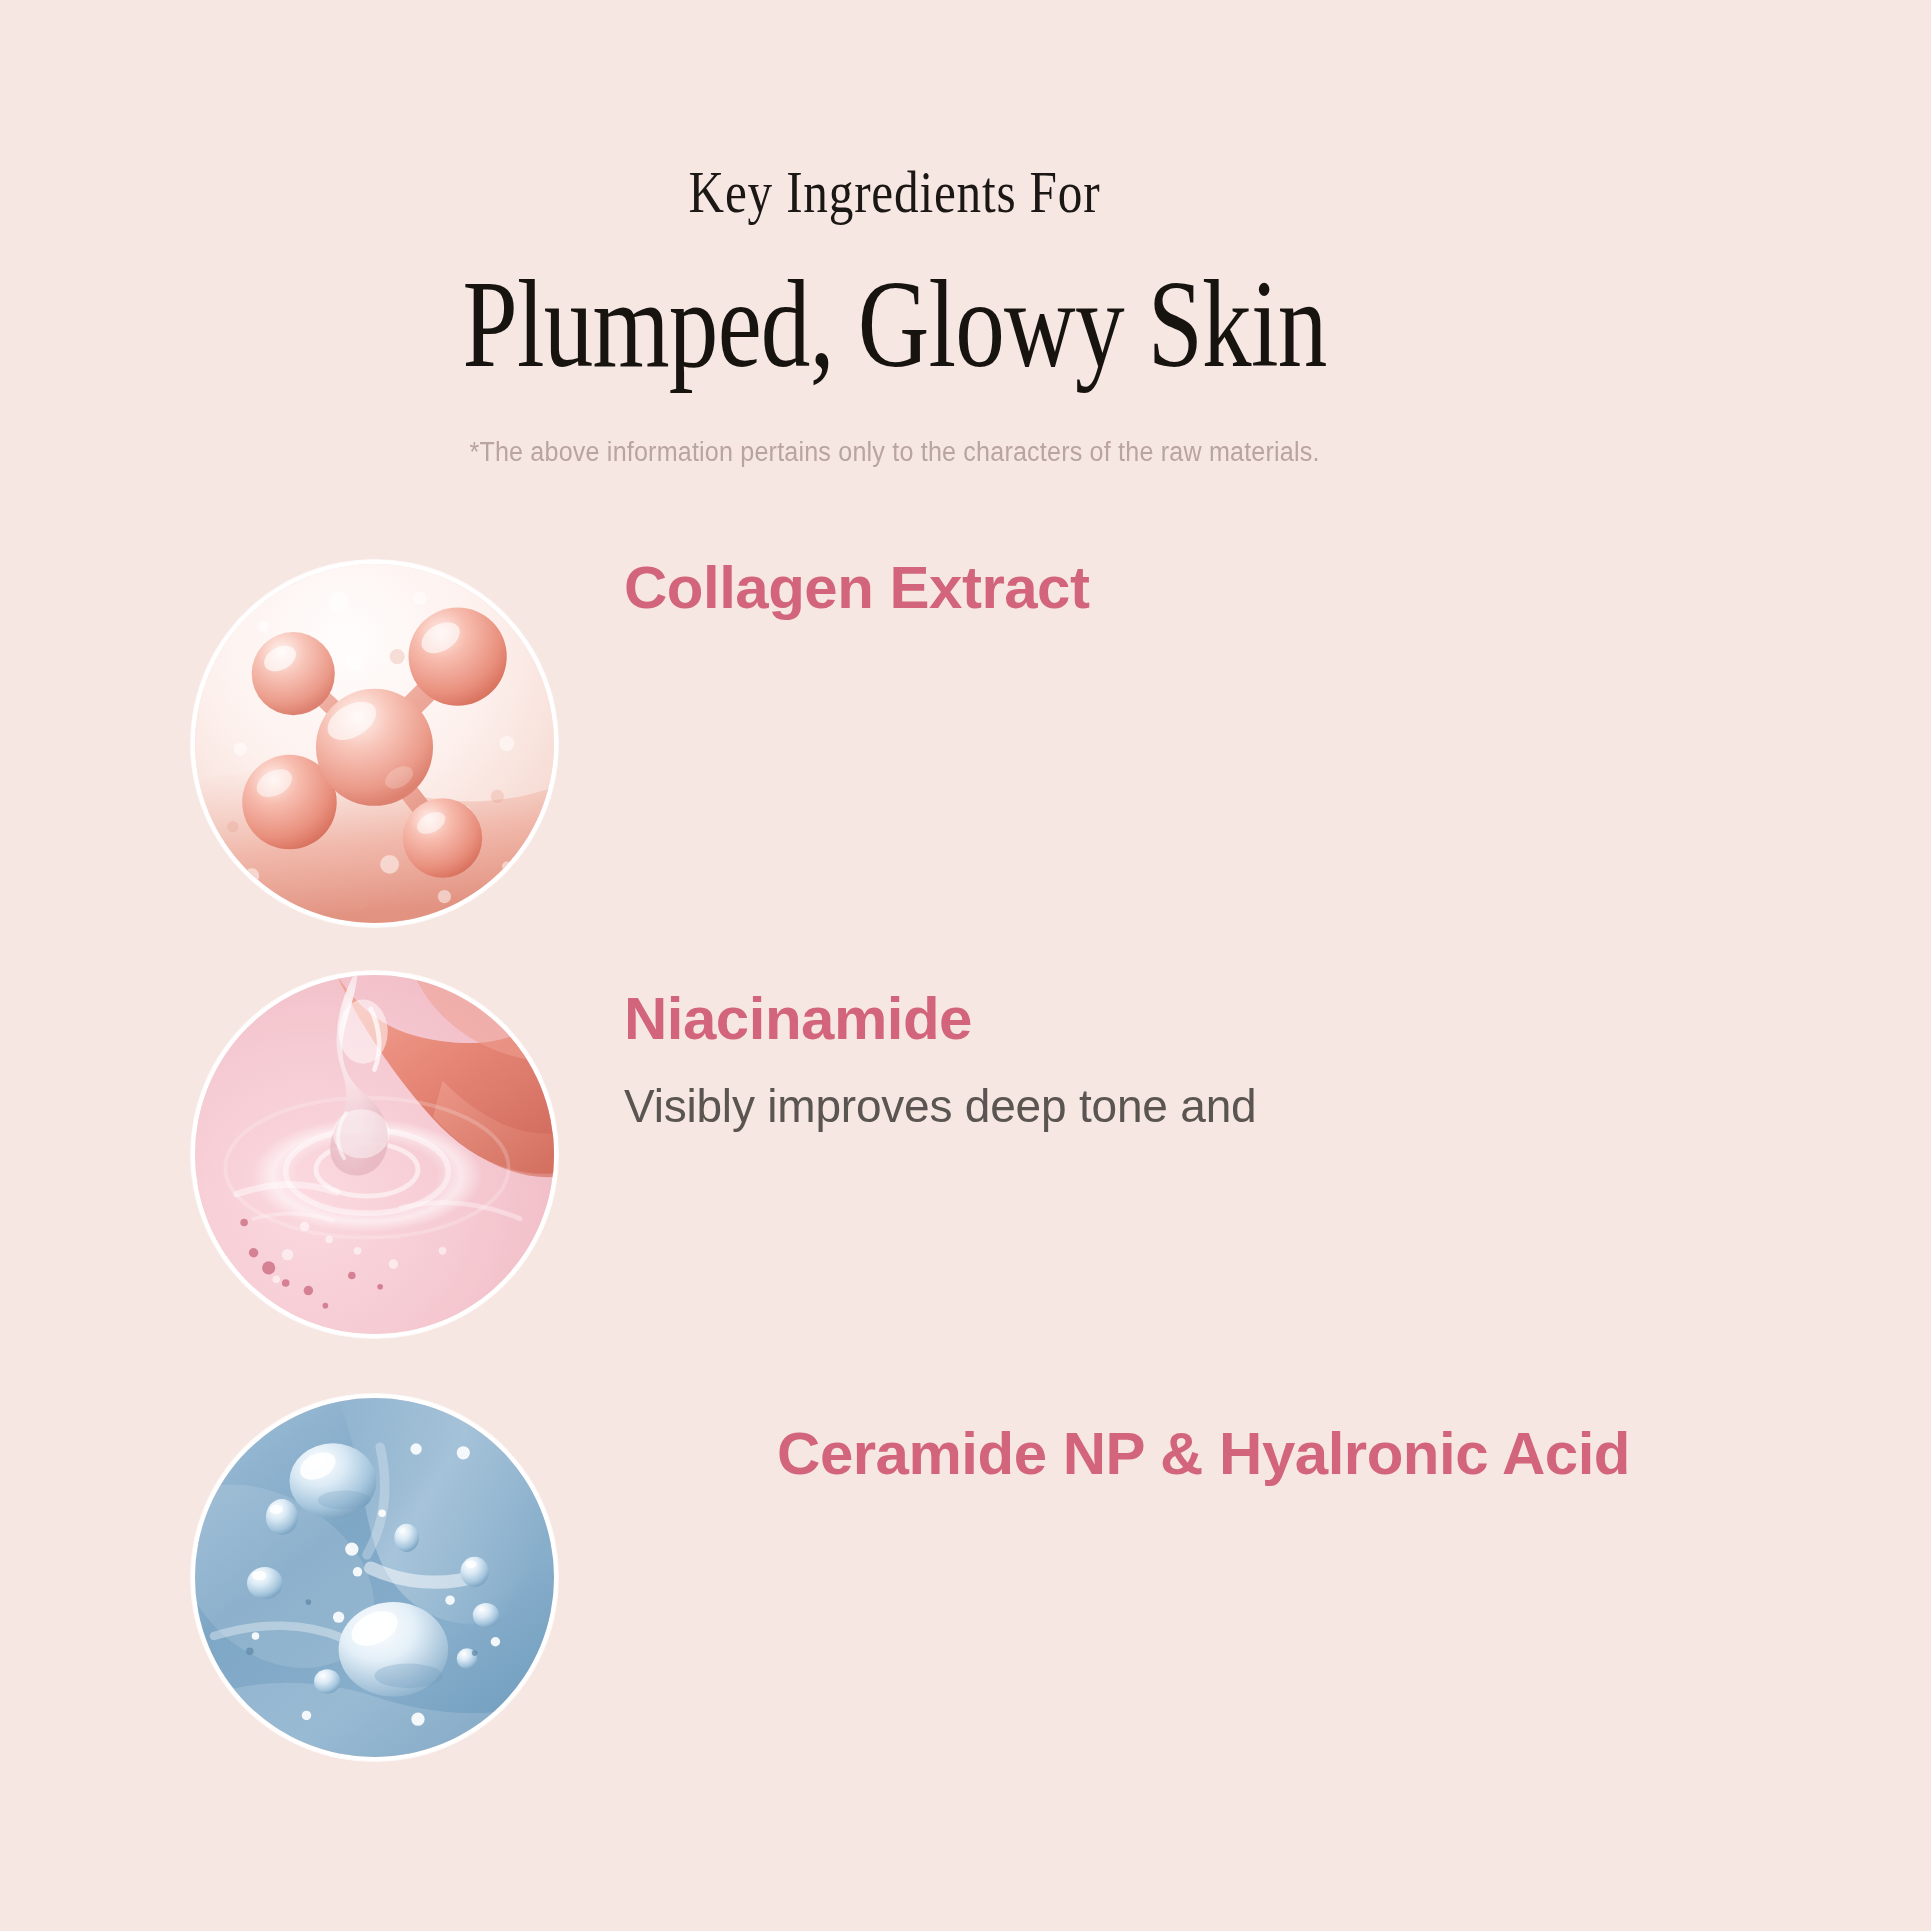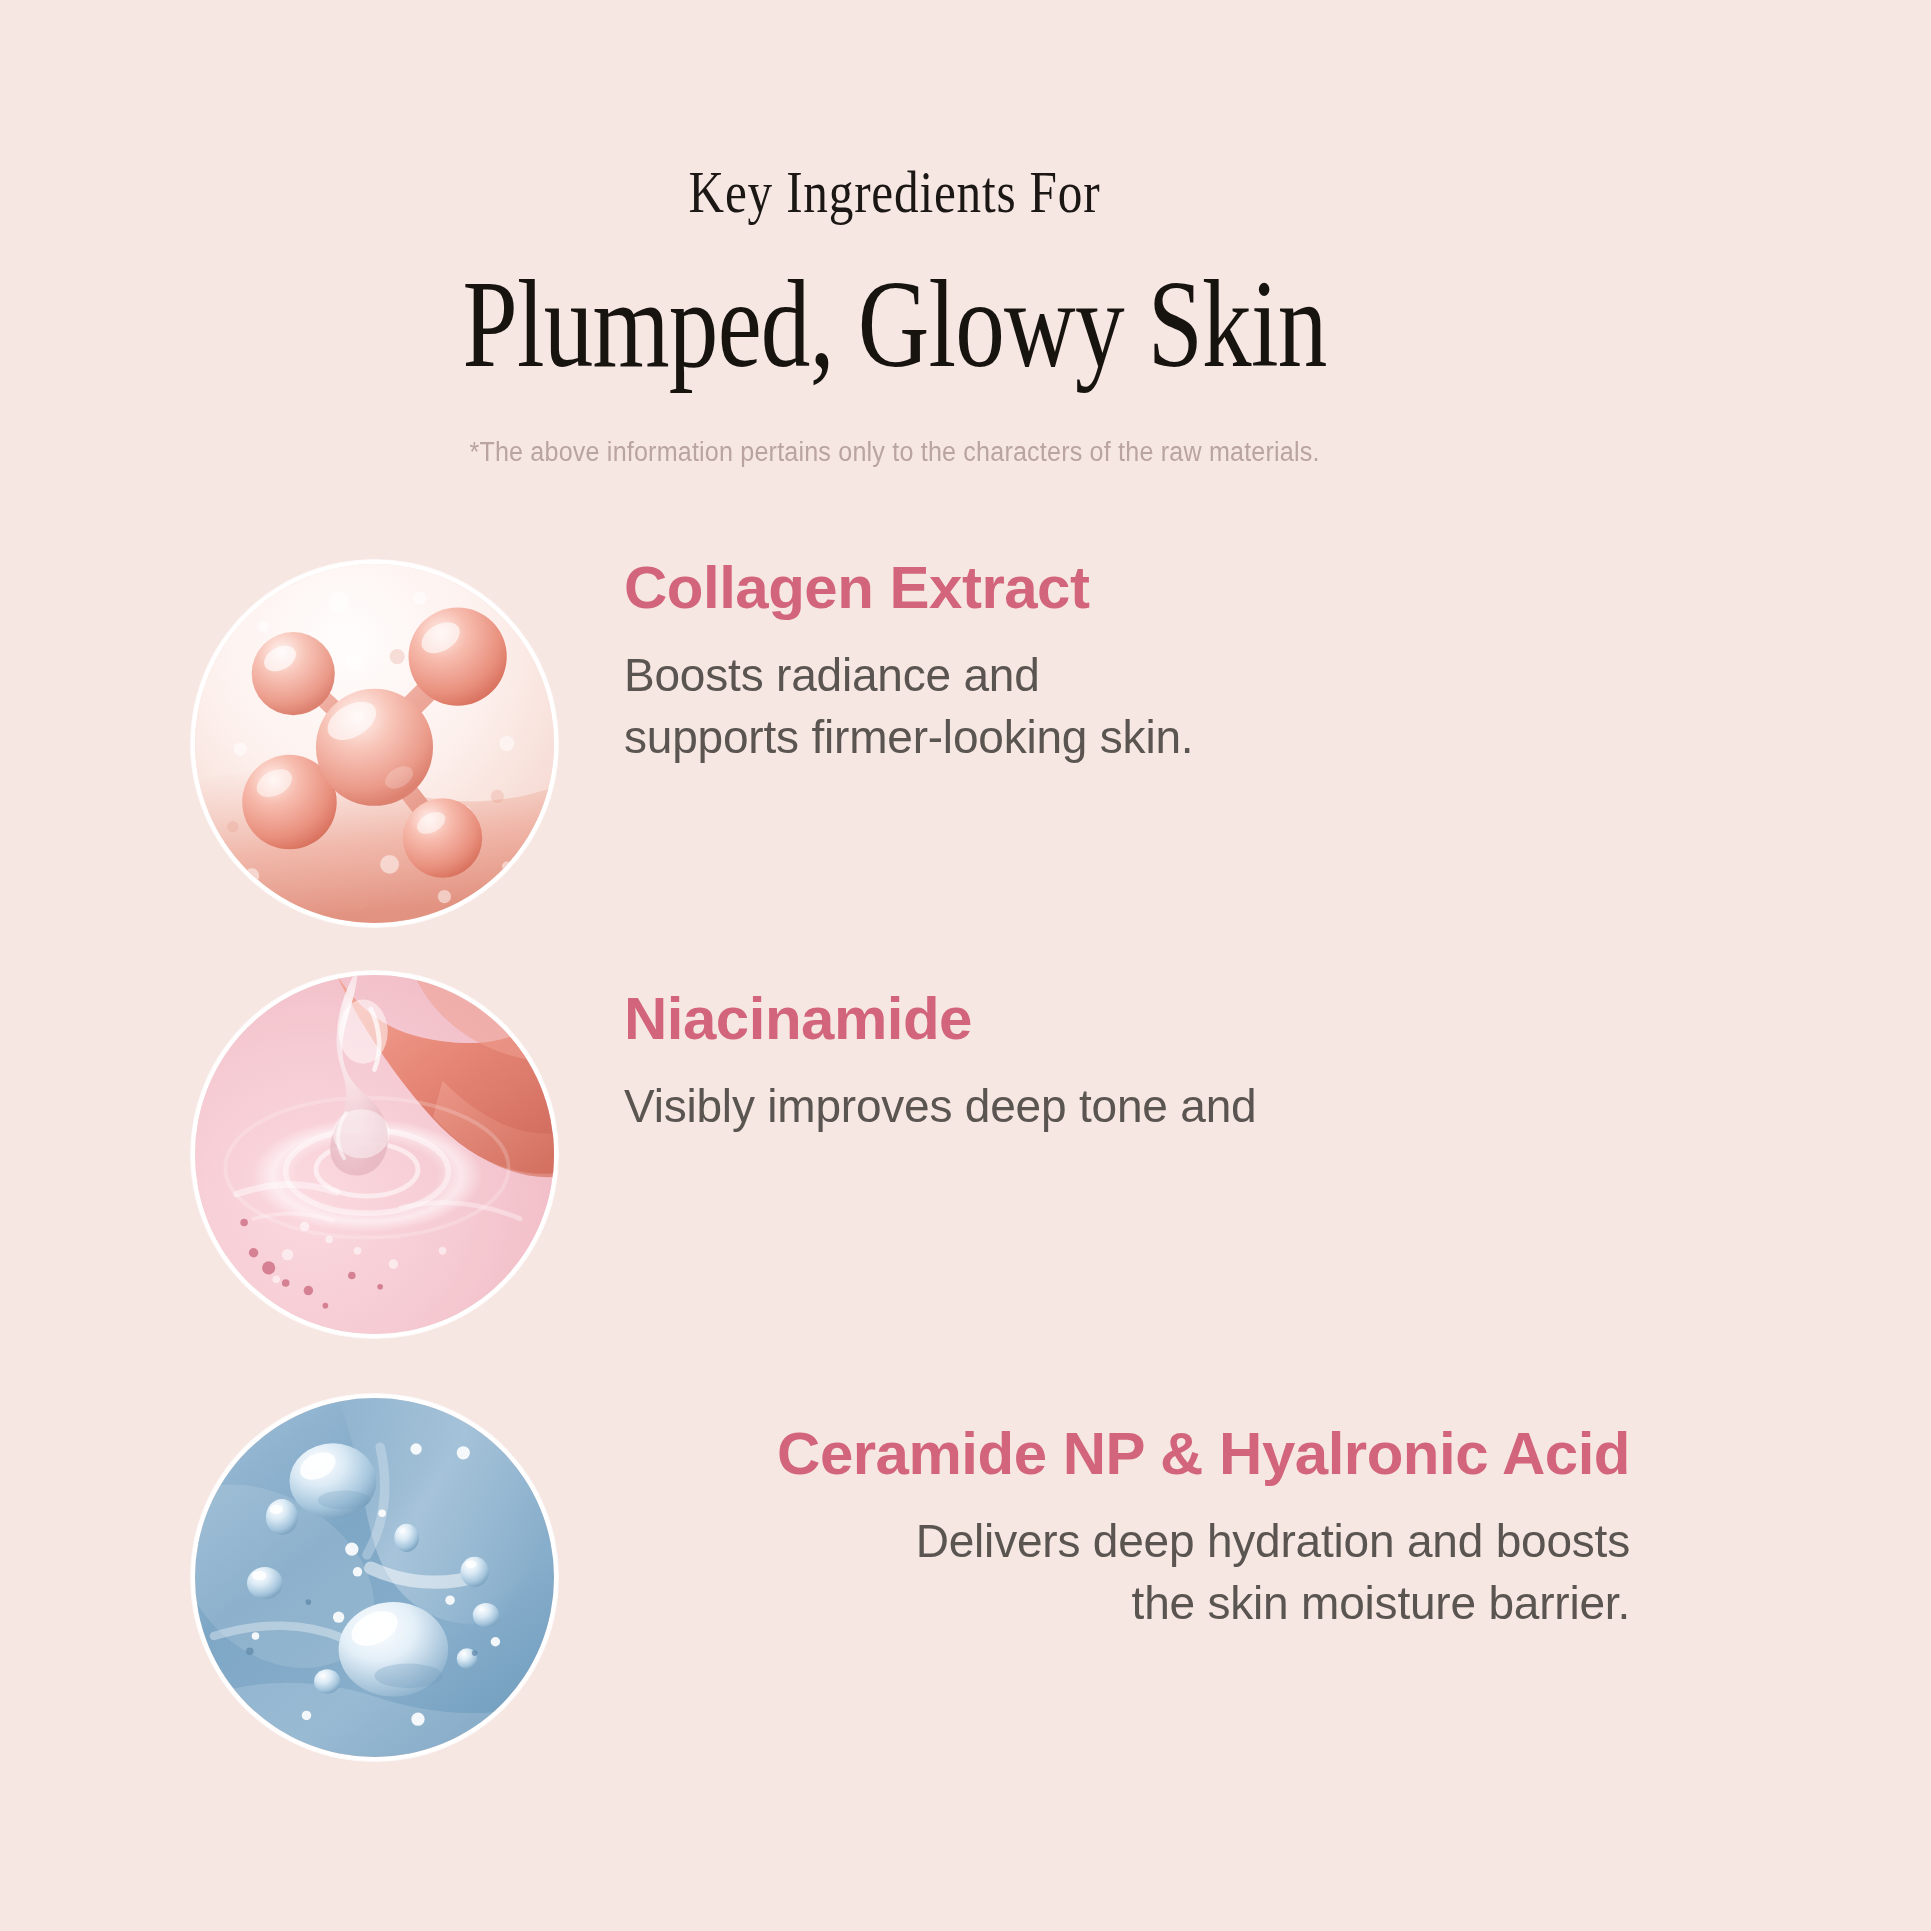--- a/index.html
+++ b/index.html
@@ -212,24 +212,20 @@
 
             <circle cx="190" cy="194" r="62" fill="url(#sphB)"></circle>
             <ellipse cx="166" cy="166" rx="28" ry="17" fill="#fff" opacity="0.6" transform="rotate(-30 166 166)"></ellipse>
             <ellipse cx="216" cy="226" rx="16" ry="10" fill="#fff" opacity="0.22" transform="rotate(-30 216 226)"></ellipse>
           </svg>
         </div>
       </div>
 
       <div class="text-col">
         <div class="ing-title">Collagen Extract</div>
-        <div class="ing-desc">
-          <span class="l">Boosts radiance and</span>
-          <span class="l">supports firmer-looking skin.</span>
-        </div>
       </div>
     </div>
 
     <div class="row row-2">
       <div class="thumb-wrap">
         <div class="thumb">
           <svg viewBox="0 0 380 380" xmlns="http://www.w3.org/2000/svg">
             <defs>
               <radialGradient id="c2bg" cx="32%" cy="62%" r="86%">
                 <stop offset="0%" stop-color="#fbd9df"></stop>
@@ -388,22 +384,18 @@
               <circle cx="58" cy="268" r="4"></circle>
               <circle cx="296" cy="270" r="3"></circle>
               <circle cx="120" cy="216" r="3"></circle>
             </g>
           </svg>
         </div>
       </div>
 
       <div class="text-col">
         <div class="ing-title">Ceramide NP &amp; Hyalronic Acid</div>
-        <div class="ing-desc">
-          <span class="l">Delivers deep hydration and boosts</span>
-          <span class="l">the skin moisture barrier.</span>
-        </div>
       </div>
     </div>
 
   </div>
 </div>
 
 
 </body></html>

